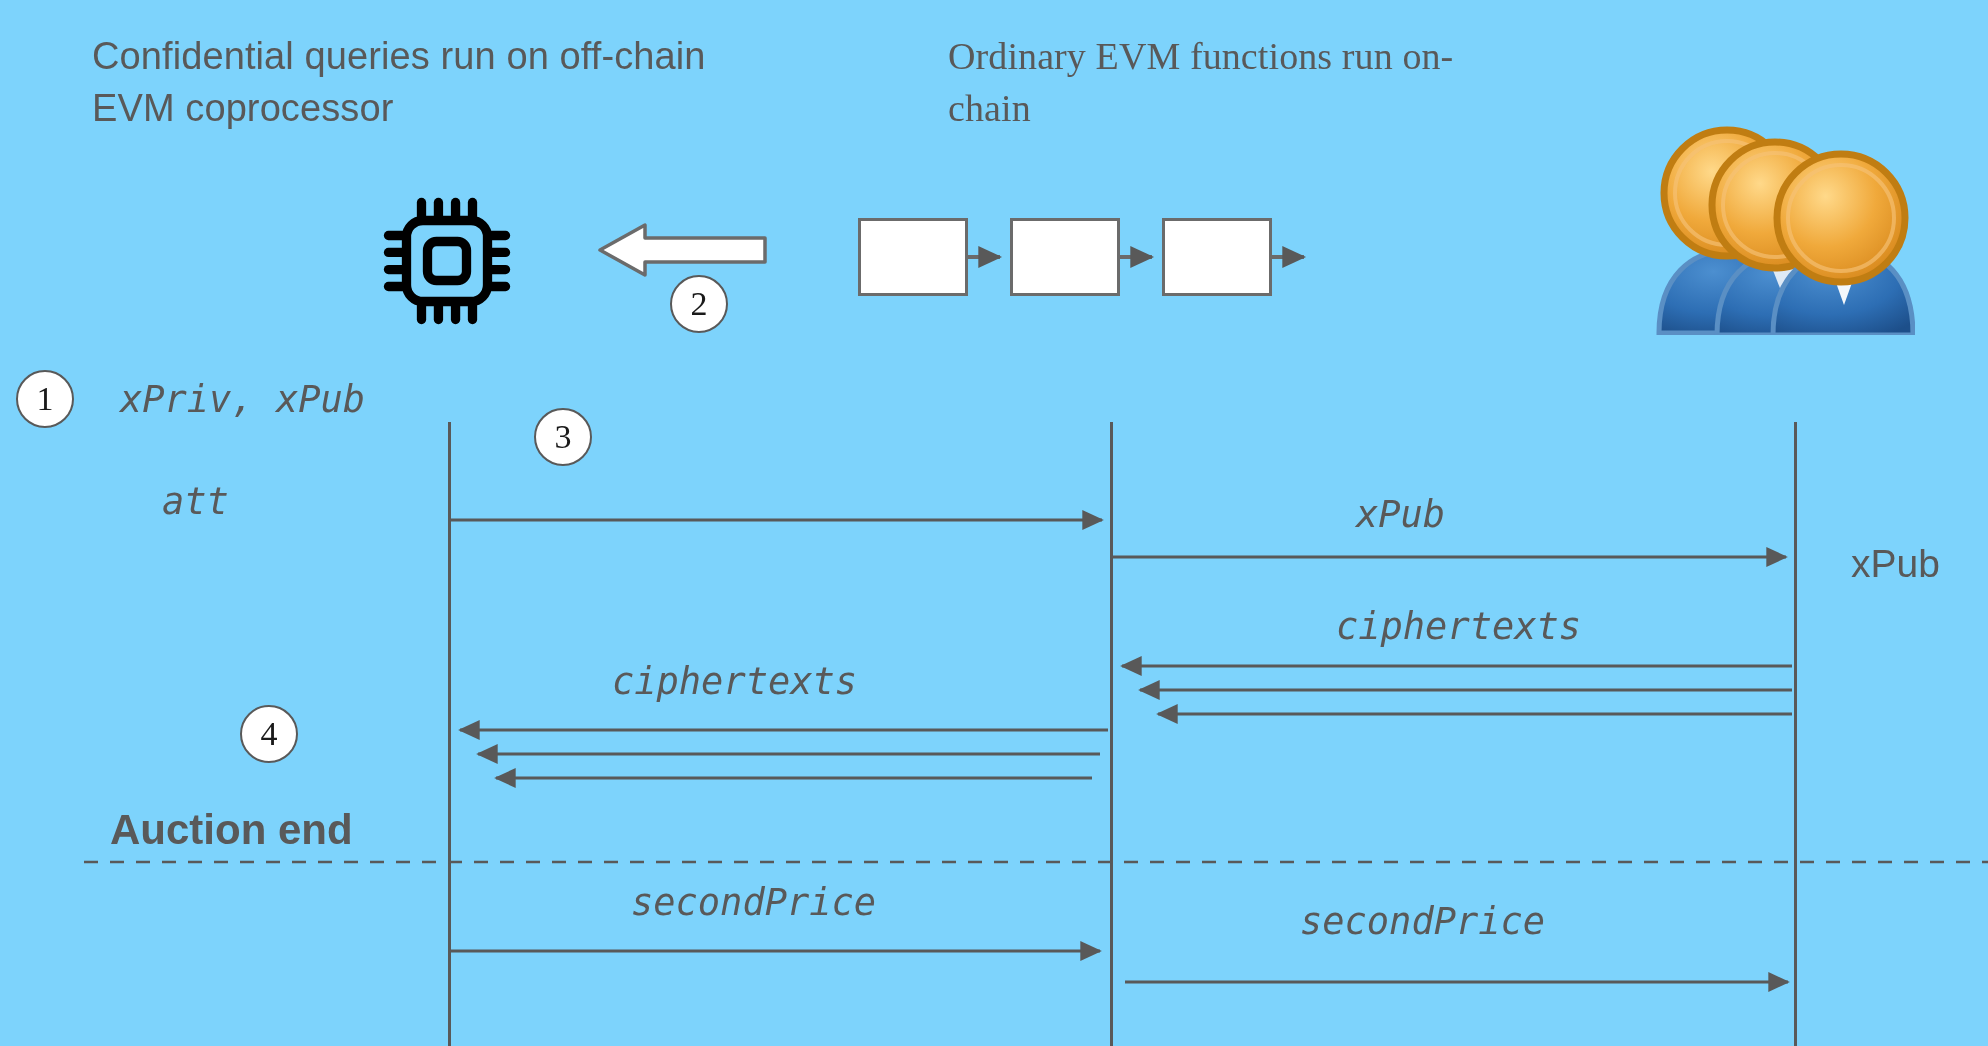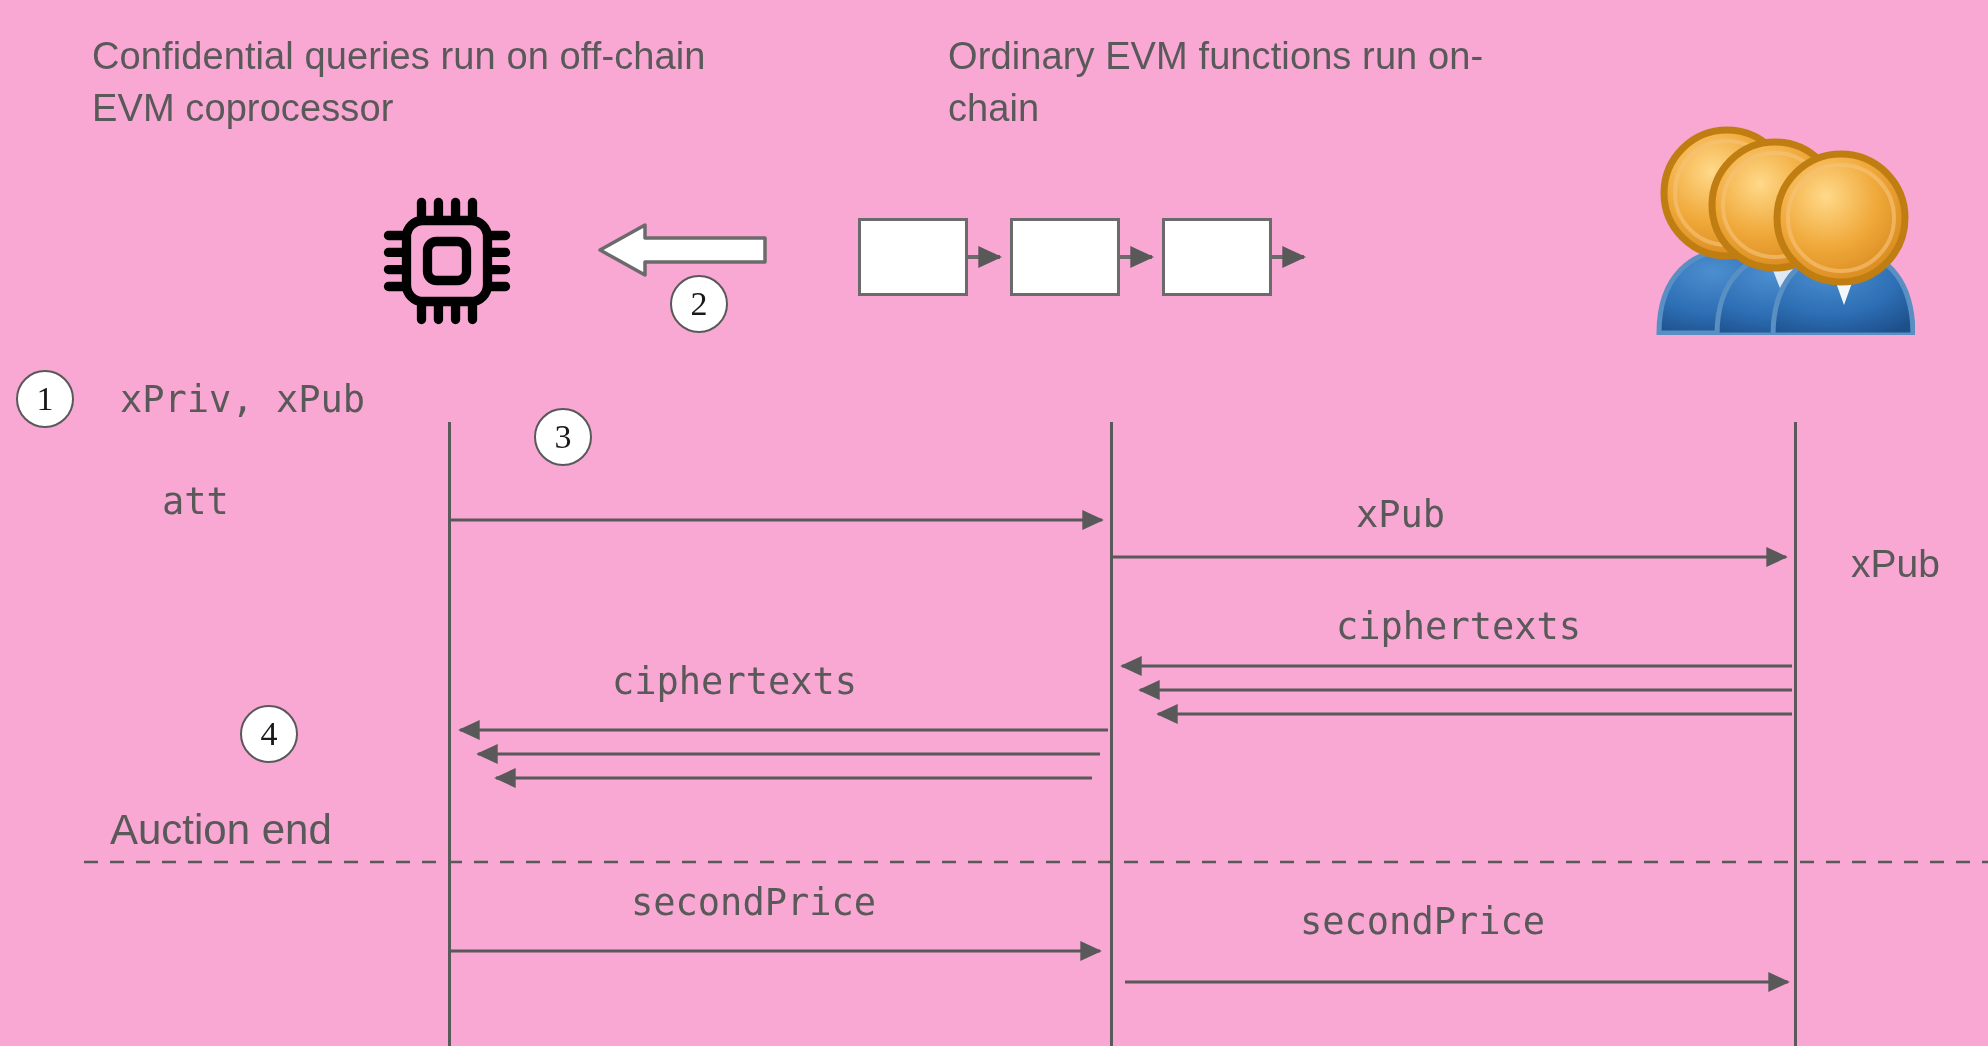--- a/index.html
+++ b/index.html
@@ -4,42 +4,43 @@
 <style>
   html, body {
     margin: 0;
     padding: 0;
     background: #ffffff;
   }
   #canvas {
     position: relative;
     width: 1988px;
     height: 1046px;
-    background: #f9a8d4;
+    background: #7dd3fc;
     overflow: hidden;
     font-family: "Liberation Sans", sans-serif;
   }
   .hdr {
     position: absolute;
     color: #595959;
     font-family: "Liberation Sans", sans-serif;
     font-size: 38px;
     line-height: 52px;
     white-space: pre-line;
     letter-spacing: 0.1px;
   }
   #hdr-offchain { left: 92px; top: 30px; width: 620px; }
-  #hdr-onchain  { left: 948px; top: 30px; width: 560px; }
+  #hdr-onchain  { left: 948px; top: 30px; width: 560px; font-family: Liberation Serif, serif; }
 
   .mono {
     position: absolute;
     color: #595959;
     font-family: "DejaVu Sans Mono", "Liberation Mono", monospace;
     font-size: 37px;
     white-space: pre;
+    font-style: italic;
   }
   .sans {
     position: absolute;
     color: #595959;
     font-family: "Liberation Sans", sans-serif;
     font-size: 40px;
     white-space: pre;
   }
 
   .step {
@@ -181,21 +182,21 @@
 
 
   <div class="mono" style="left:1356px; top:493px;">xPub</div>
 
   <div class="sans" style="left:1851px; top:542px; font-size:39px;">xPub</div>
 
   <div class="mono" style="left:612px; top:660px;">ciphertexts</div>
 
   <div class="mono" style="left:1336px; top:605px;">ciphertexts</div>
 
-  <div class="sans" style="left:110px; top:806px; font-size:42px;">Auction end</div>
+  <div class="sans" style="left:110px; top:806px; font-size:42px;font-weight:bold;">Auction end</div>
 
   <div class="mono" style="left:631px; top:881px;">secondPrice</div>
 
   <div class="mono" style="left:1300px; top:900px;">secondPrice</div>
 
   <svg class="layer">
     <defs>
       <marker id="ah" viewBox="0 0 12 12" refX="10.5" refY="6" markerWidth="7.5" markerHeight="7.5" orient="auto-start-reverse">
         <path d="M0 0.7 L11.5 6 L0 11.3 z" fill="#595959"></path>
       </marker>

